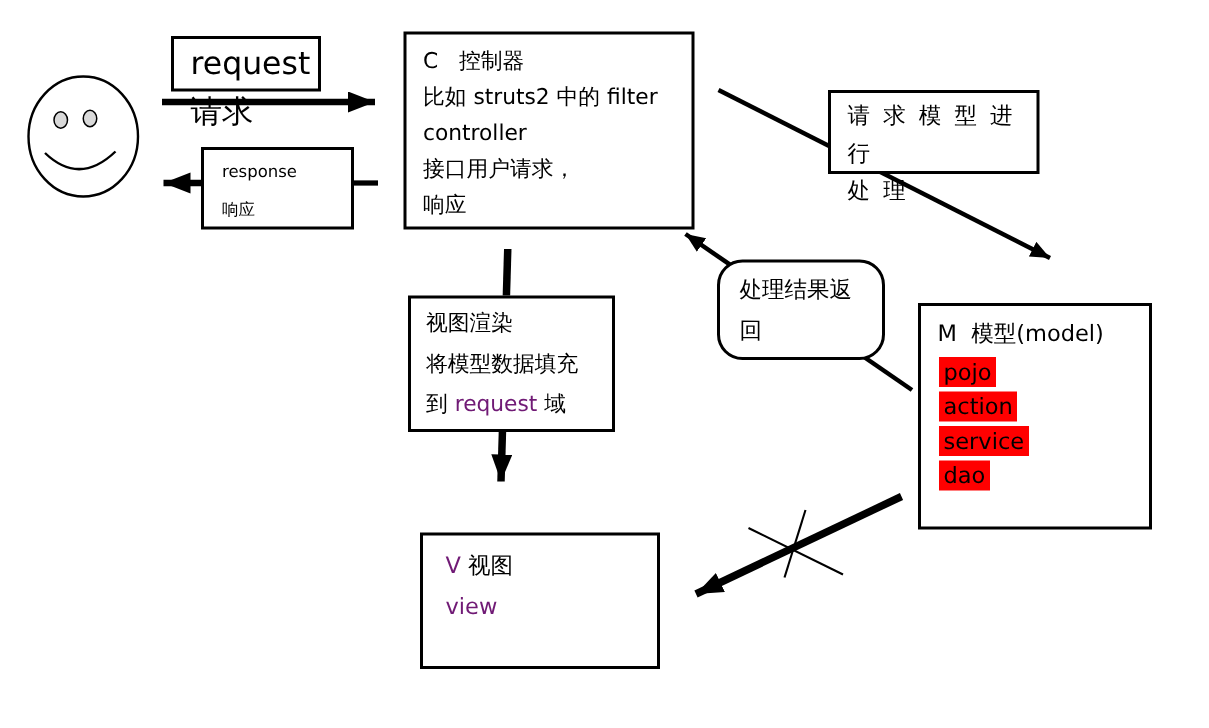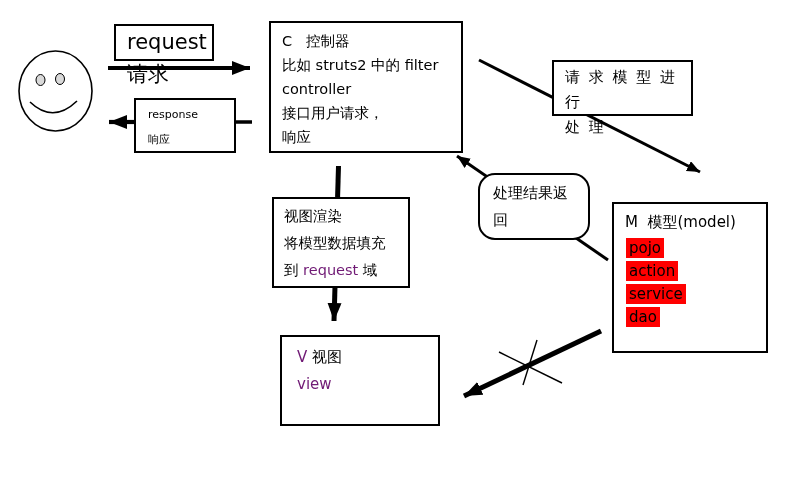--- a/index.html
+++ b/index.html
@@ -18,21 +18,21 @@
 
   .request-box{left:114px;top:24px;width:100px;height:37px;font-size:21px;line-height:32px;padding-left:11px;}
   .response-box{left:134px;top:98px;width:102px;height:55px;font-size:11px;line-height:25px;padding:2px 12px;}
   .controller-box{left:269px;top:21px;width:194px;height:132px;font-size:14.5px;line-height:24px;padding:6px 11px;}
   .request-model-box{left:536px;top:60px;width:141px;height:56px;font-size:15px;line-height:25px;padding:3px 11px;letter-spacing:2px;margin-left:16px;}
   .result-return-box{left:478px;top:173px;width:112px;height:67px;font-size:15px;line-height:27px;padding:5px 13px;border-radius:17px;}
   .model-box{left:612px;top:202px;width:156px;height:151px;font-size:15px;padding:5px 11px;}
   .model-box .title{line-height:26px;white-space:pre-wrap;}
   .model-item{display:table;background:#ff0000;color:#000000;line-height:20px;padding:0 3px;margin:3px 16px 0 1px;}
   .view-render-box{left:272px;top:197px;width:138px;height:91px;font-size:14.5px;line-height:27px;padding:4px 10px;}
-  .view-box{left:280px;top:335px;width:160px;height:91px;font-size:15px;line-height:27px;padding:7px 15px;}
+  .view-box{left:280px;top:355px;width:160px;height:91px;font-size:15px;line-height:27px;padding:7px 15px;}
   .bs-note-box{left:491px;top:387px;width:246px;height:70px;font-size:15px;line-height:28px;padding:4px 10px;}
 </style>
 </head>
 <body>
 
 <div class="canvas">
 
   <svg class="lines-layer" width="806" height="485" viewBox="0 0 806 485">
     <defs>
       <marker id="ahb" markerUnits="userSpaceOnUse" markerWidth="20" markerHeight="16" refX="18" refY="7" orient="auto">

